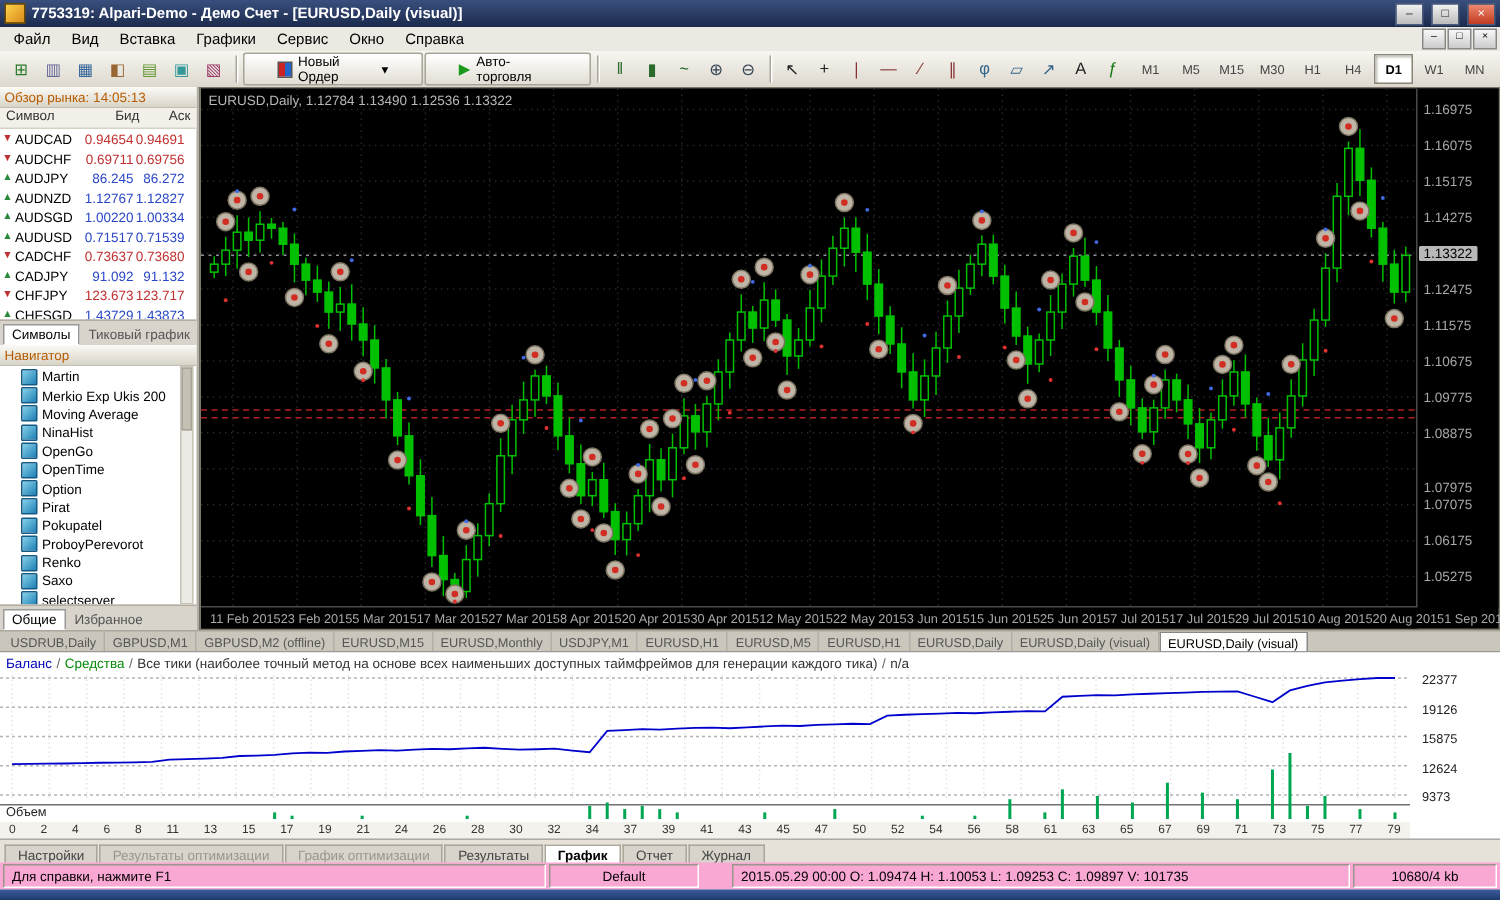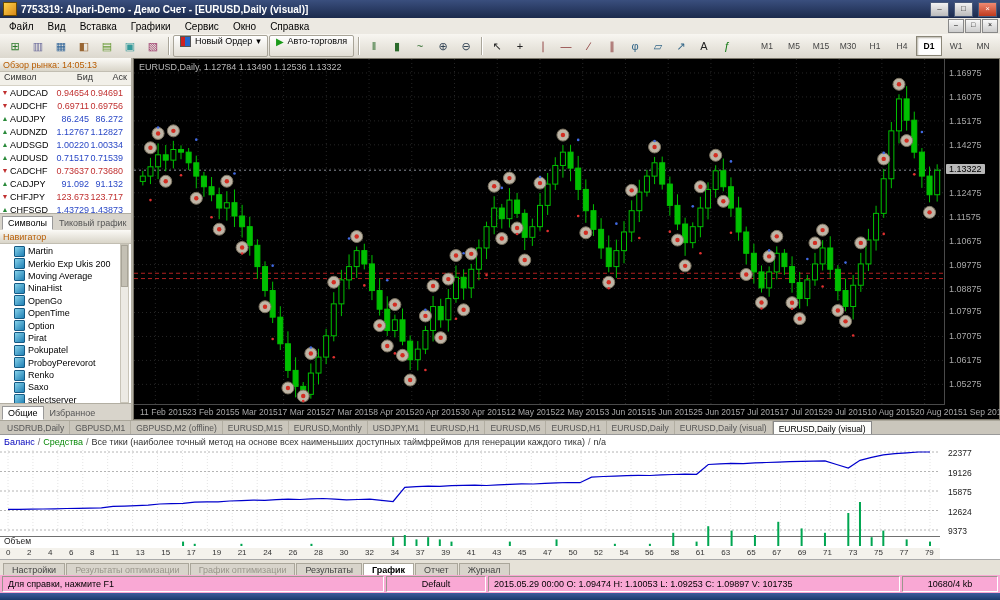--- a/index.html
+++ b/index.html
@@ -22,21 +22,21 @@
   .menu-item{padding:1px 7px;}
   .mdi-btn{width:14px;height:12px;margin-left:1px;background:linear-gradient(#f8f8f8,#cccccc);
     border:1px solid #888;font-size:7px;line-height:10px;text-align:center;}
   
   .toolbar{position:absolute;left:0;top:34px;right:0;height:24px;
     background:linear-gradient(#f8f6f1,#dcd8ce);border-bottom:1px solid #b2aea2;
     display:flex;align-items:center;padding:0 4px;gap:1px;}
   .tb-btn{width:20px;height:20px;display:flex;align-items:center;justify-content:center;
     font-size:11px;border:1px solid transparent;border-radius:2px;}
   .tb-sep{width:1px;height:18px;background:#aaa69a;box-shadow:1px 0 0 #fff;margin:0 3px;}
-  .tb-text-btn{display:flex;align-items:flex-start;gap:4px;height:20px;padding:0 6px;
+  .tb-text-btn{display:flex;align-items:center;gap:4px;height:20px;padding:0 22px;
     border:1px solid #a8a498;border-radius:2px;background:linear-gradient(#ffffff,#e2ded4);font-size:9px;}
   .ord-ico{width:9px;height:9px;background:linear-gradient(90deg,#cc2222 50%,#2266cc 50%);border:1px solid #555;}
   .play-ico{color:#1a9a1a;font-size:10px;}
   .tb-spacer{flex:1;}
   .tf-btn{min-width:18px;height:18px;padding:0 3px;display:flex;align-items:center;justify-content:center;
     font-size:8.5px;color:#444;border:1px solid transparent;}
   .tf-btn.active{background:#fff;border:1px solid #8a8678;box-shadow:inset 1px 1px 2px #b8b4a8;color:#000;font-weight:bold;}
   
   .market-watch{position:absolute;left:0;top:58px;width:131px;height:172px;background:#fff;
     border-right:2px solid #b2aea2;display:flex;flex-direction:column;}
@@ -103,21 +103,21 @@
   .tester-tabs{position:absolute;left:0;top:559px;right:0;height:16px;background:#e6e2d8;
     border-top:1px solid #aaa;display:flex;align-items:flex-end;padding-left:3px;font-size:9px;}
   .t-tab{padding:1px 8px;margin-right:1px;background:#d8d4cb;border:1px solid #aaa69a;border-bottom:none;color:#444;white-space:nowrap;}
   .t-tab.active{background:#fff;color:#000;font-weight:bold;}
   .t-tab.disabled{color:#9a968c;}
   
   .statusbar{position:absolute;left:0;top:575px;right:0;height:18px;background:#f9a8d4;
     display:flex;gap:2px;padding:1px 2px;box-sizing:border-box;font-size:9px;}
   .sb-seg{border:1px solid;border-color:#9a968c #ffffff #ffffff #9a968c;padding:0 5px;
     display:flex;align-items:center;white-space:nowrap;overflow:hidden;}
-  .sb-help{flex:1;} .sb-profile{width:88px;justify-content:center;} .sb-info{width:400px;} .sb-traffic{width:84px;justify-content:center;}
+  .sb-help{flex:1;} .sb-profile{width:88px;justify-content:center;} .sb-info{width:400px;margin-left:20px;} .sb-traffic{width:84px;justify-content:center;}
   .bottom-strip{position:absolute;left:0;top:593px;right:0;height:7px;
     background:linear-gradient(#3c5c9c,#1c3a6c);}
 </style>
 </head>
 <body>
 
 <div class="titlebar">
   <span class="app-icon"></span>
   <span class="title-text">7753319: Alpari-Demo - Демо Счет - [EURUSD,Daily (visual)]</span>
   <span class="win-btn">–</span>
@@ -748,21 +748,21 @@
       <div class="price-label" style="top: 8.97308px;">1.16975</div>
       <div class="price-label" style="top: 32.9269px;">1.16075</div>
       <div class="price-label" style="top: 56.8808px;">1.15175</div>
       <div class="price-label" style="top: 80.8346px;">1.14275</div>
       <div class="price-label" style="top: 104.788px;">1.13375</div>
       <div class="price-label" style="top: 128.742px;">1.12475</div>
       <div class="price-label" style="top: 152.696px;">1.11575</div>
       <div class="price-label" style="top: 176.65px;">1.10675</div>
       <div class="price-label" style="top: 200.604px;">1.09775</div>
       <div class="price-label" style="top: 224.558px;">1.08875</div>
-      <div class="price-label" style="top: 247px; text-align: center;">1.07975</div>
+      <div class="price-label" style="top: 261px; text-align: center;">1.07975</div>
       <div class="price-label" style="top: 272.465px;">1.07075</div>
       <div class="price-label" style="top: 296.419px;">1.06175</div>
       <div class="price-label" style="top: 320.373px;">1.05275</div>
       <div class="price-current" style="top: 105.199px;">1.13322</div>
     </div>
   <div class="date-axis" id="date-axis">
       <span class="date-label">11 Feb 2015</span>
       <span class="date-label">23 Feb 2015</span>
       <span class="date-label">5 Mar 2015</span>
       <span class="date-label">17 Mar 2015</span>

